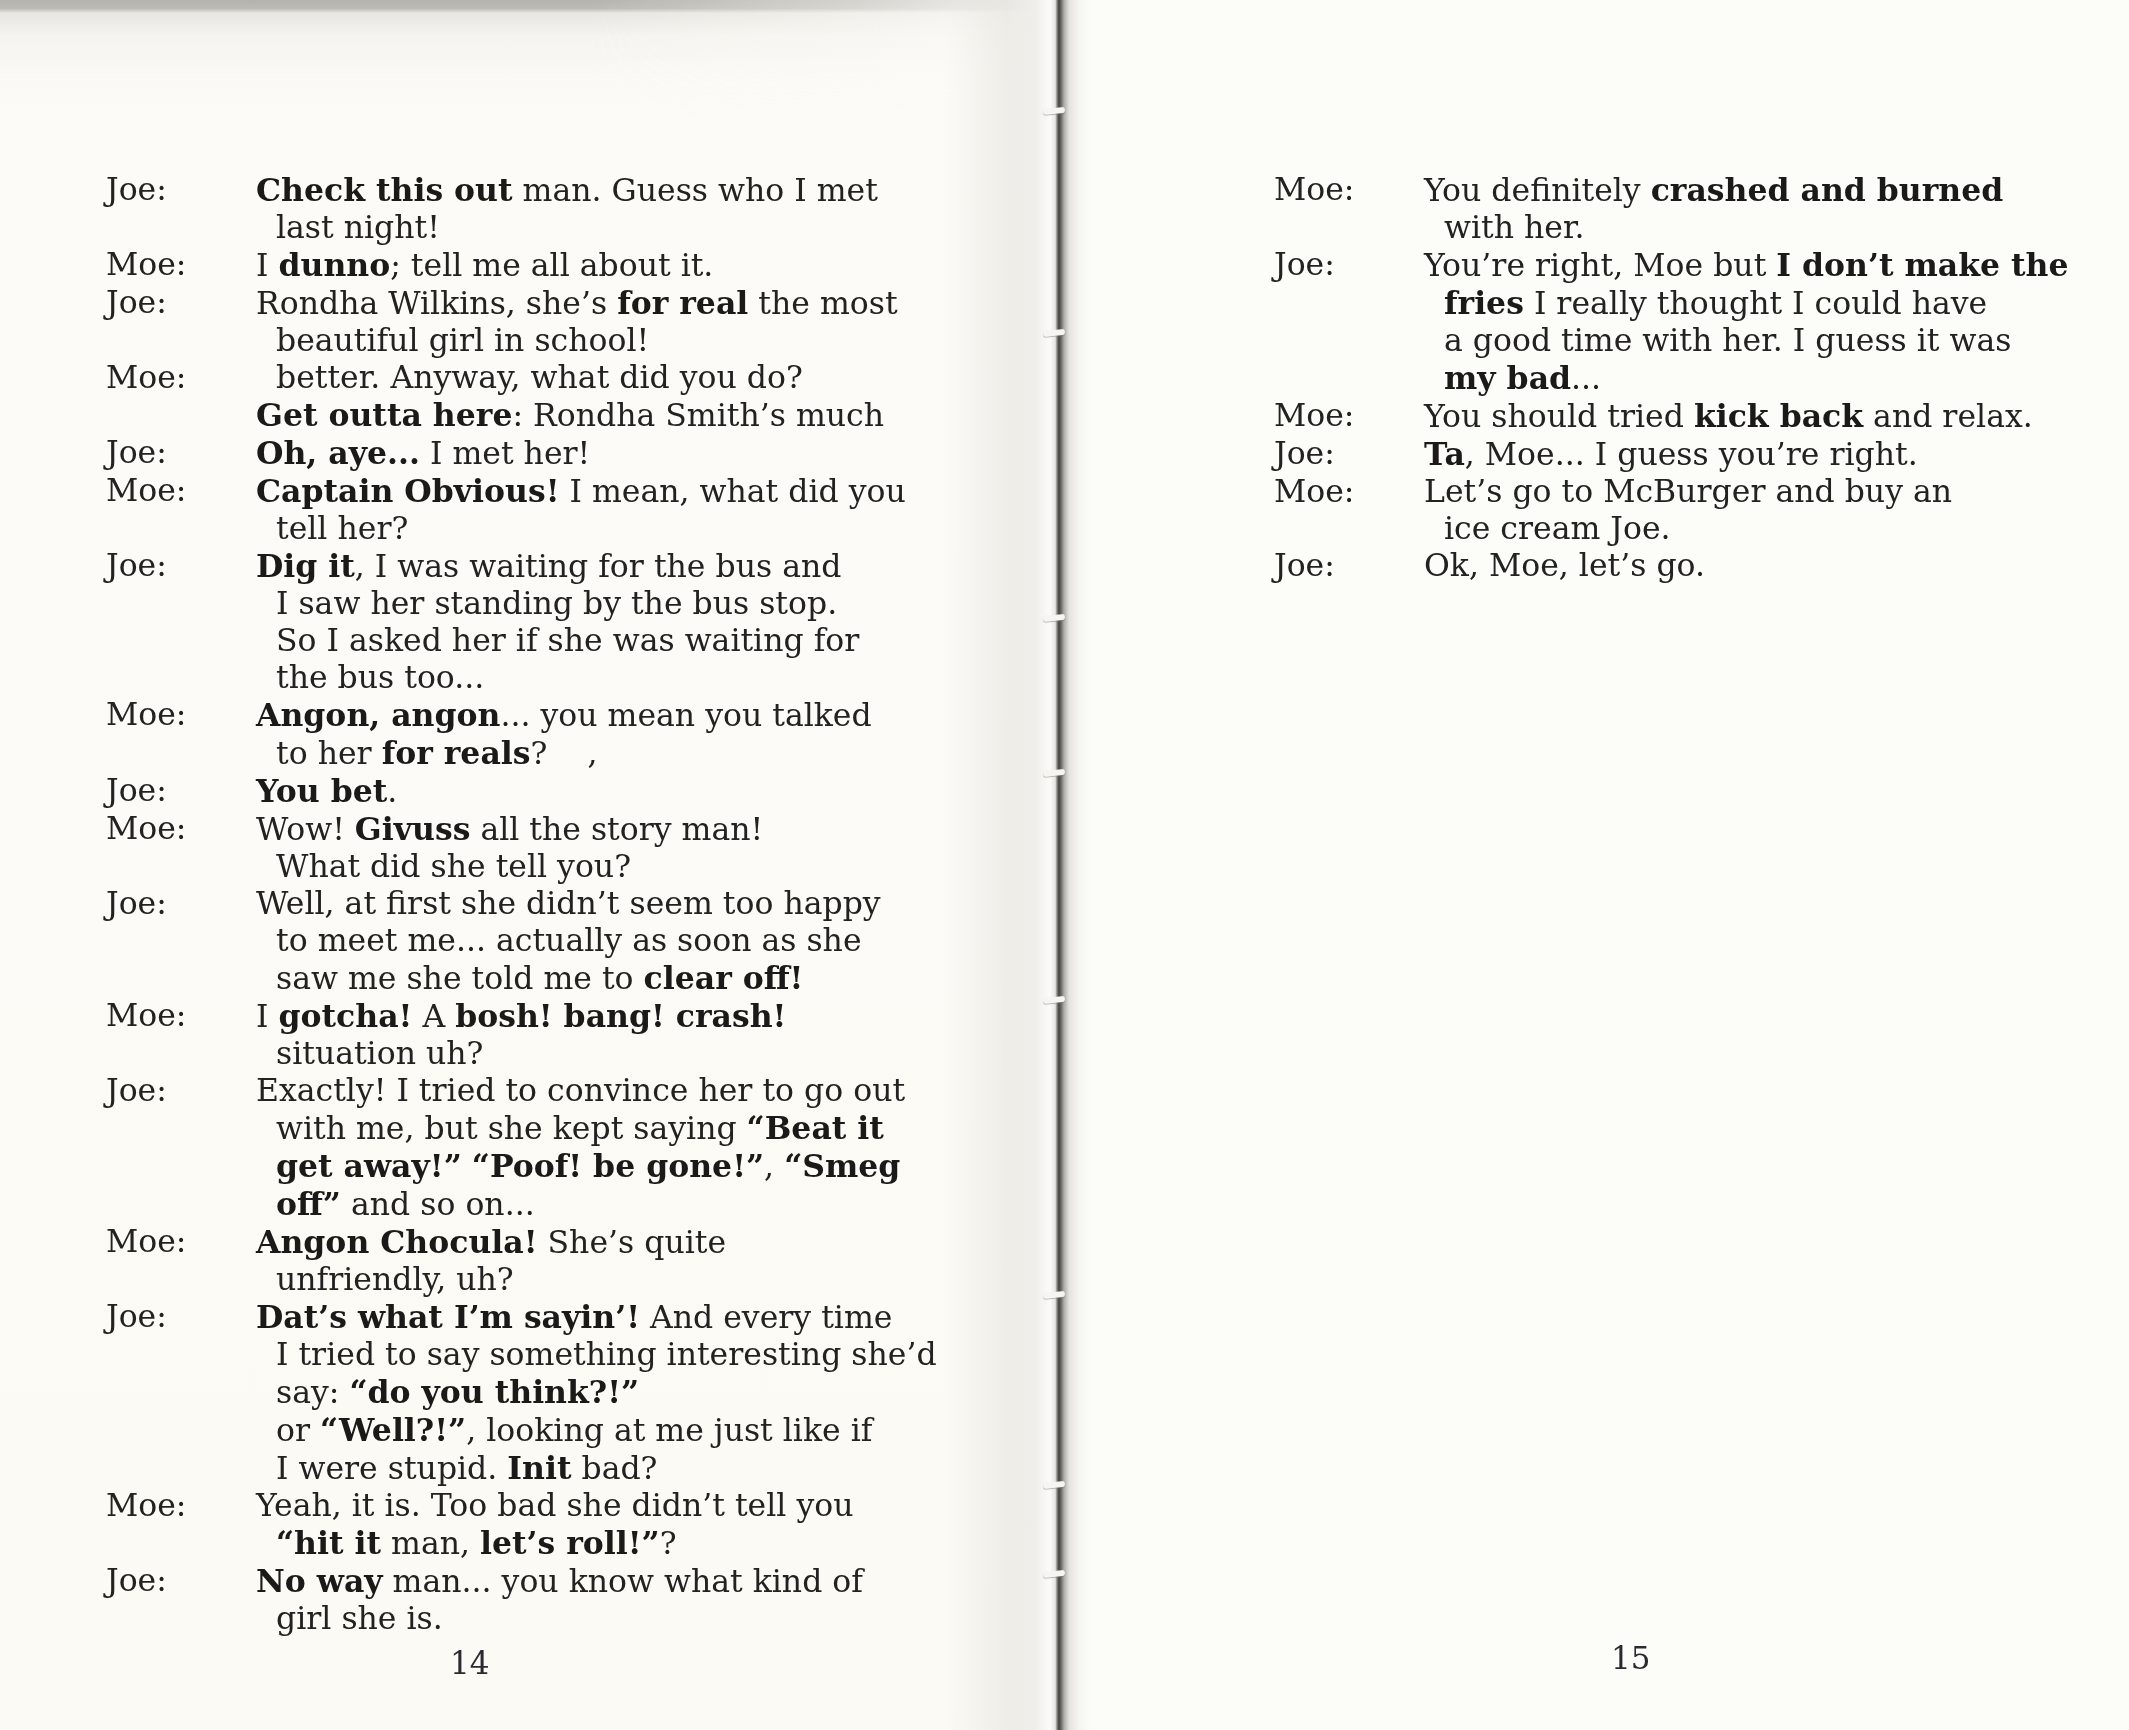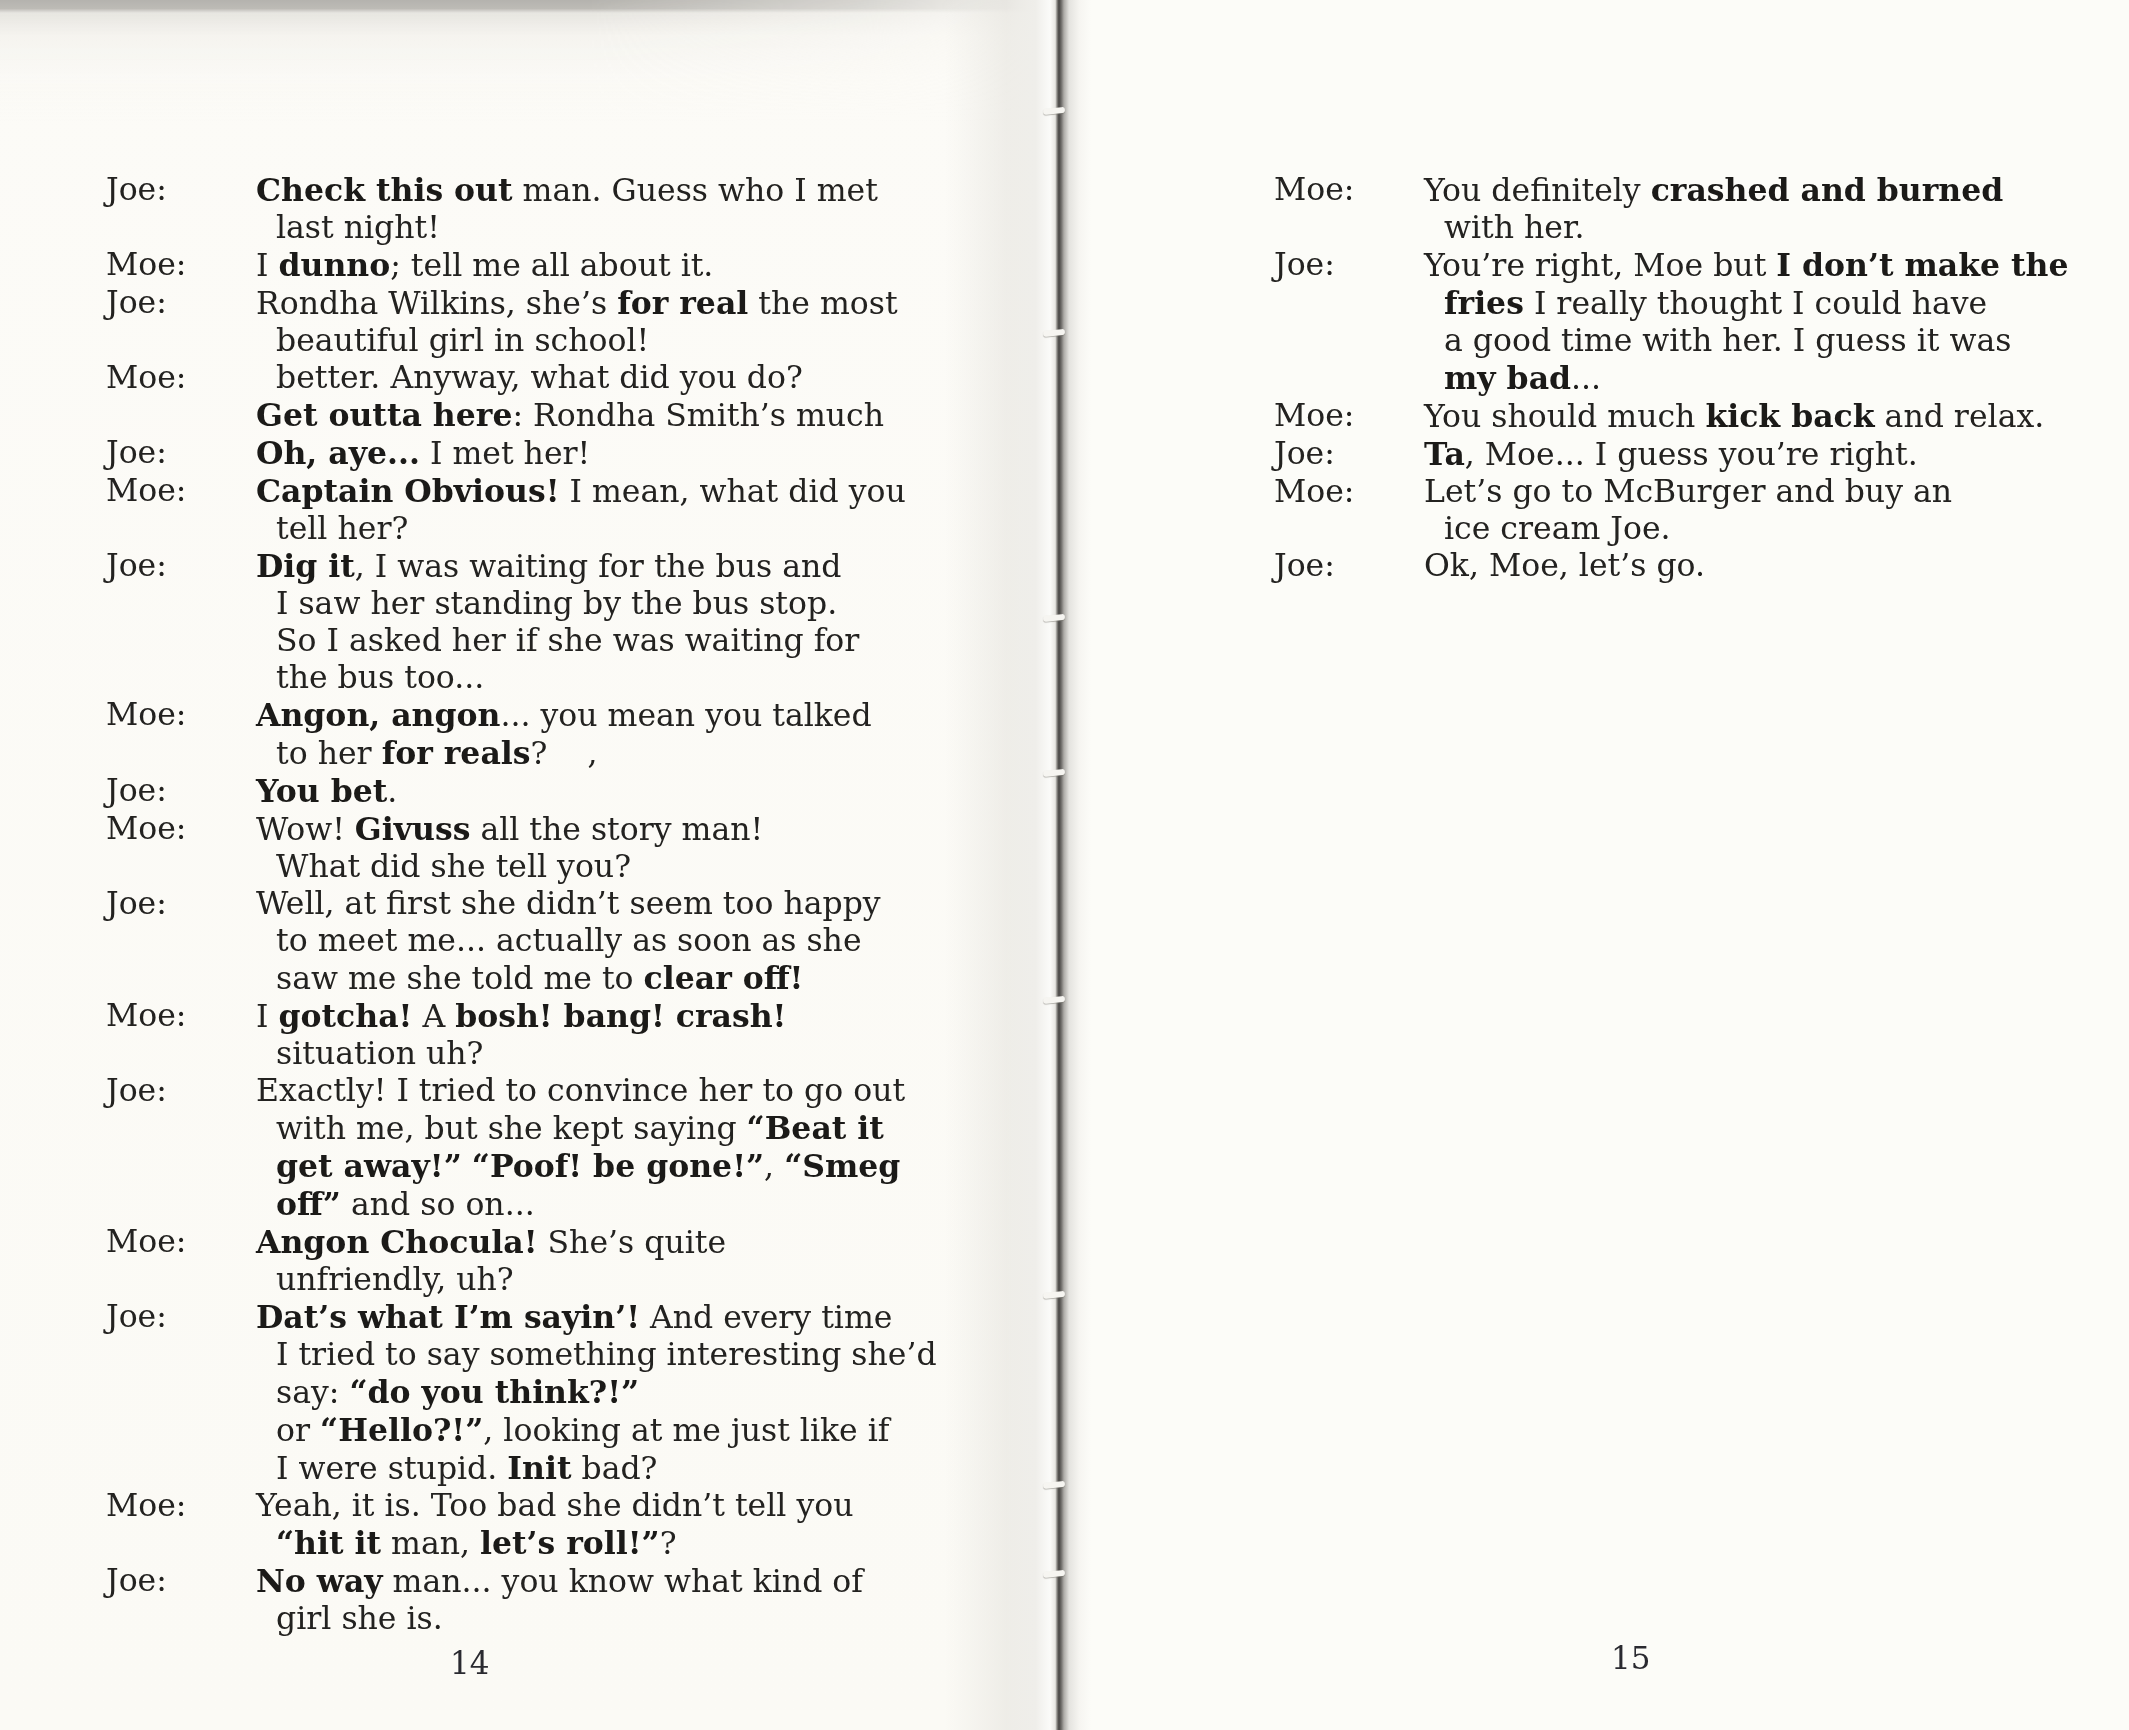--- a/index.html
+++ b/index.html
@@ -177,21 +177,21 @@
           <div class="line"><span class="seg-b">Angon Chocula!</span><span class="seg"> She’s quite</span></div>
           <div class="line cont"><span class="seg">unfriendly, uh?</span></div>
         </div>
       </div>
       <div class="entry">
         <div class="speaker">Joe:</div>
         <div class="lines">
           <div class="line"><span class="seg-b">Dat’s what I’m sayin’!</span><span class="seg"> And every time</span></div>
           <div class="line cont"><span class="seg">I tried to say something interesting she’d</span></div>
           <div class="line cont"><span class="seg">say: </span><span class="seg-b">“do you think?!”</span></div>
-          <div class="line cont"><span class="seg">or </span><span class="seg-b">“Hello?!”</span><span class="seg">, looking at me just like if</span></div>
+          <div class="line cont"><span class="seg">or </span><span class="seg-b">“Well?!”</span><span class="seg">, looking at me just like if</span></div>
           <div class="line cont"><span class="seg">I were stupid. </span><span class="seg-b">Init</span><span class="seg"> bad?</span></div>
         </div>
       </div>
       <div class="entry">
         <div class="speaker">Moe:</div>
         <div class="lines">
           <div class="line"><span class="seg">Yeah, it is. Too bad she didn’t tell you</span></div>
           <div class="line cont"><span class="seg-b">“hit it</span><span class="seg"> man, </span><span class="seg-b">let’s roll!”</span><span class="seg">?</span></div>
         </div>
       </div>
@@ -220,21 +220,21 @@
         <div class="lines">
           <div class="line"><span class="seg">You’re right, Moe but </span><span class="seg-b">I don’t make the</span></div>
           <div class="line cont"><span class="seg-b">fries</span><span class="seg"> I really thought I could have</span></div>
           <div class="line cont"><span class="seg">a good time with her. I guess it was</span></div>
           <div class="line cont"><span class="seg-b">my bad</span><span class="seg">...</span></div>
         </div>
       </div>
       <div class="entry">
         <div class="speaker">Moe:</div>
         <div class="lines">
-          <div class="line"><span class="seg">You should much </span><span class="seg-b">kick back</span><span class="seg"> and relax.</span></div>
+          <div class="line"><span class="seg">You should tried </span><span class="seg-b">kick back</span><span class="seg"> and relax.</span></div>
         </div>
       </div>
       <div class="entry">
         <div class="speaker">Joe:</div>
         <div class="lines">
           <div class="line"><span class="seg-b">Ta</span><span class="seg">, Moe... I guess you’re right.</span></div>
         </div>
       </div>
       <div class="entry">
         <div class="speaker">Moe:</div>

